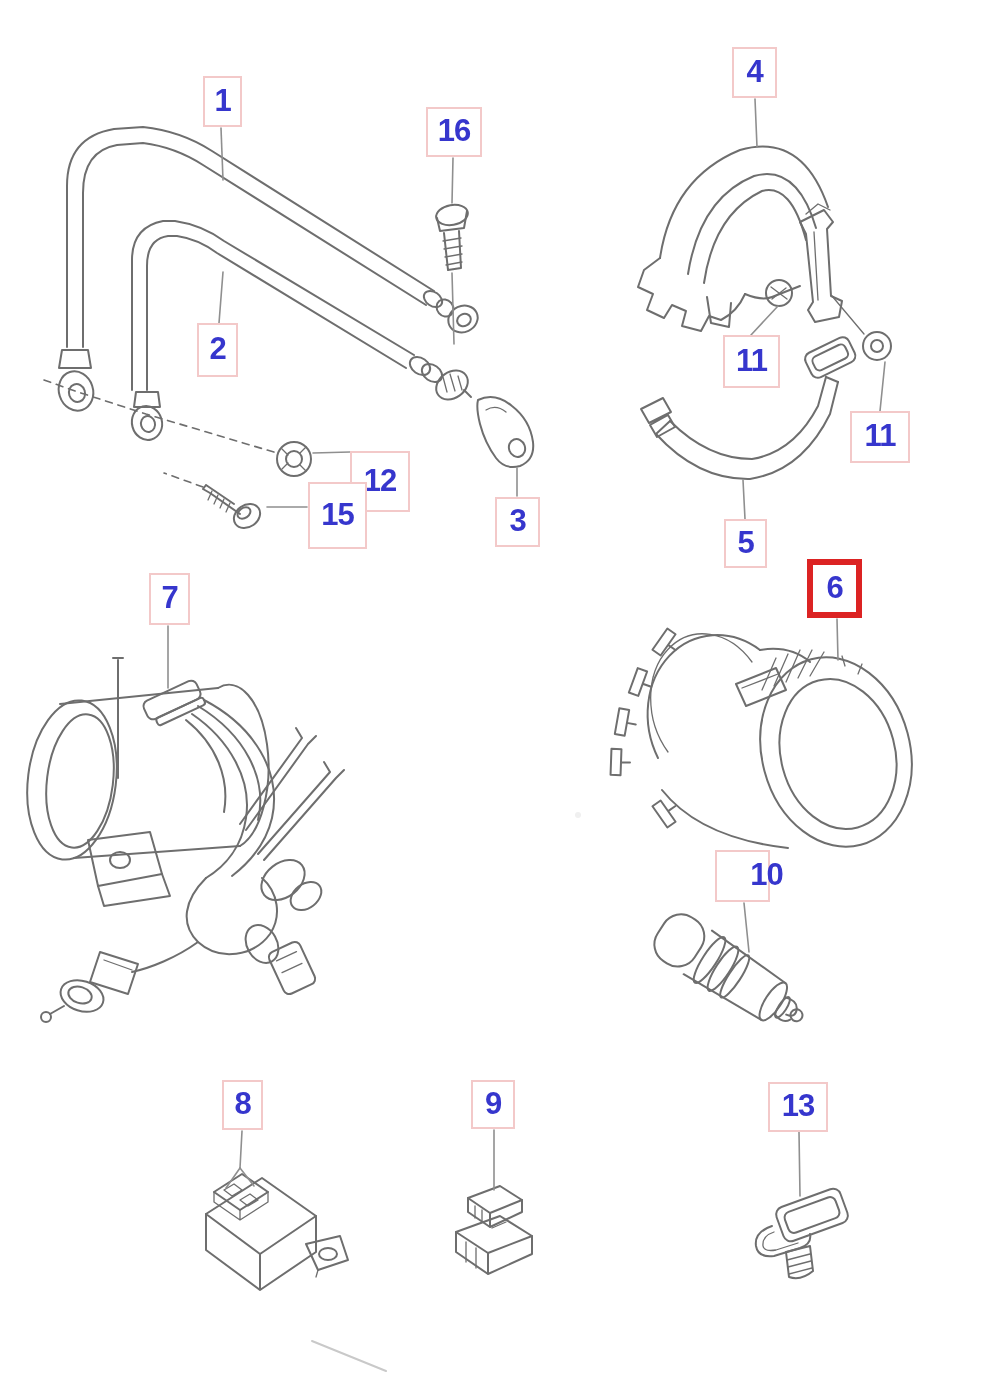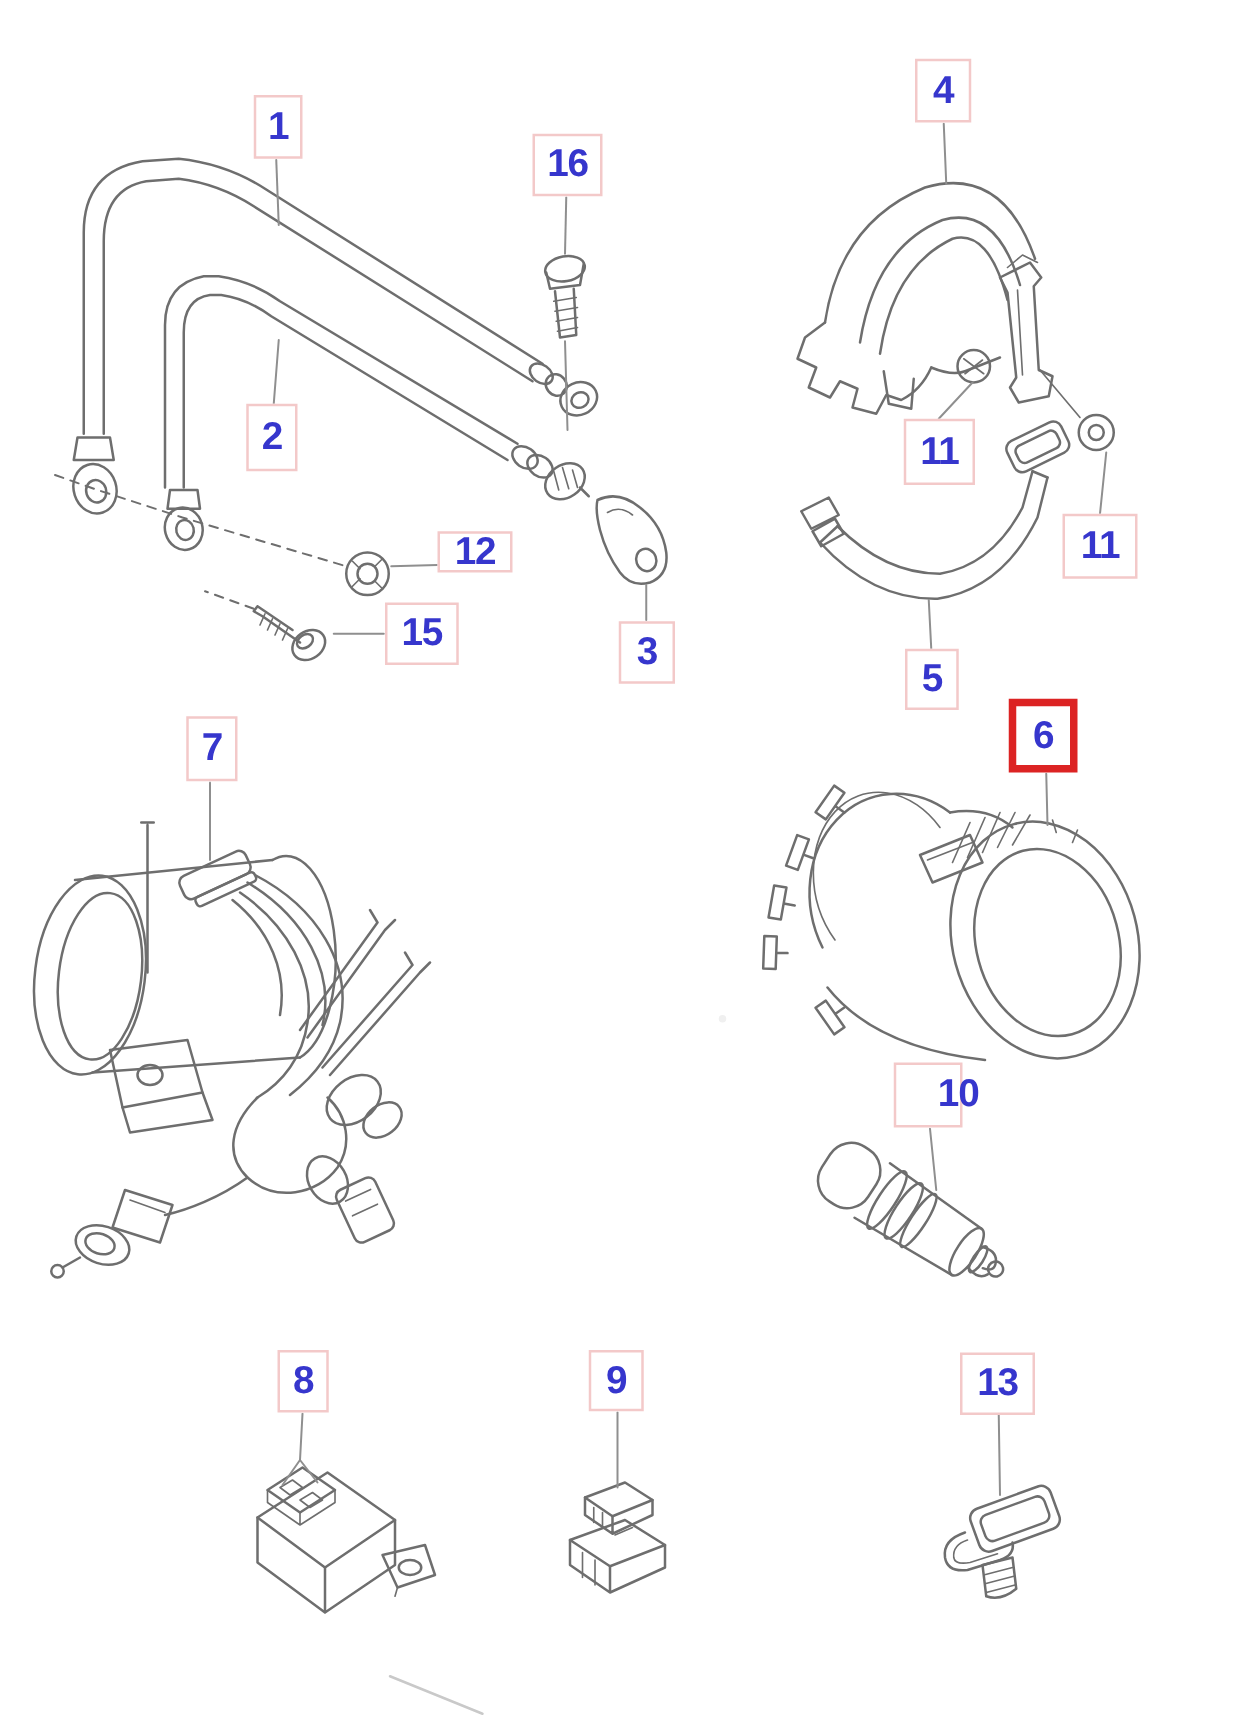--- a/index.html
+++ b/index.html
@@ -285,26 +285,26 @@
       </div>
       <div class="callout" style="left: 715px; top: 850px; width: 55px; height: 52px; padding-left: 48px;">
         <span>10</span>
       </div>
       <div class="callout" style="left: 723px; top: 335px; width: 57px; height: 53px;">
         <span>11</span>
       </div>
       <div class="callout" style="left: 850px; top: 411px; width: 60px; height: 52px;">
         <span>11</span>
       </div>
-      <div class="callout" style="left: 350px; top: 425px; width: 60px; height: 33px;">
+      <div class="callout" style="left: 350px; top: 451px; width: 60px; height: 61px;">
         <span>12</span>
       </div>
       <div class="callout" style="left: 768px; top: 1082px; width: 60px; height: 50px; align-items: center;">
         <span>13</span>
       </div>
       <div class="callout" style="left: 426px; top: 107px; width: 56px; height: 50px;">
         <span>16</span>
       </div>
-      <div class="callout" style="left: 308px; top: 482px; width: 59px; height: 50px;">
+      <div class="callout" style="left: 308px; top: 482px; width: 59px; height: 67px;">
         <span>15</span>
       </div>
     </div>
 </div>
 
 </body></html>

